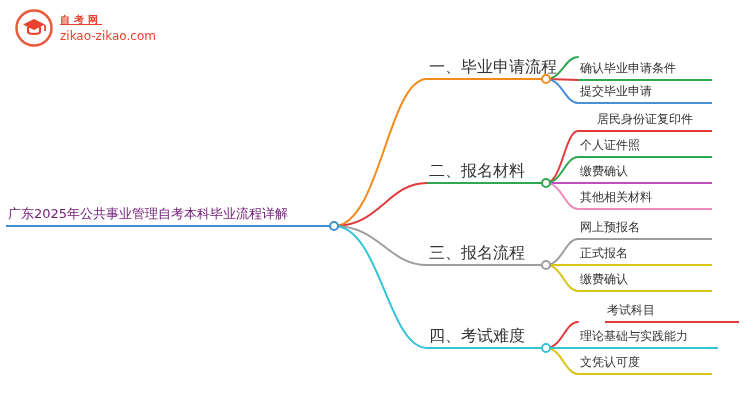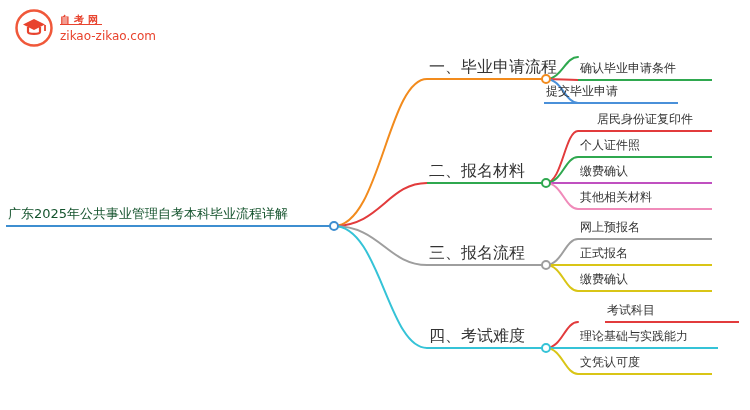--- a/index.html
+++ b/index.html
@@ -6,21 +6,21 @@
   .canvas{
     position:relative;width:750px;height:410px;background:#ffffff;
     font-family:"DejaVu Sans","Liberation Sans",sans-serif;overflow:hidden;
   }
   svg.edges{position:absolute;left:0;top:0;width:750px;height:410px;}
   svg.edges path{fill:none;stroke-width:2;stroke-linecap:round;}
   .node{
     position:absolute;border-bottom:2px solid #999;padding:0 2px 3px 2px;
     color:#333;white-space:nowrap;box-sizing:border-box;
   }
-  .root{font-size:13px;line-height:17px;color:#14532d;}
+  .root{font-size:13px;line-height:17px;color:#701a75;}
   .branch{font-size:16px;line-height:16px;}
   .leaf{font-size:12px;line-height:15px;}
   .dot{
     position:absolute;width:10px;height:10px;border-radius:50%;
     background:#fff;border:2px solid #999;box-sizing:border-box;
   }
   .logo{position:absolute;left:14px;top:8px;display:flex;align-items:center;gap:6px;}
   .logo-icon{width:40px;height:40px;display:block;}
   .logo-name{font-size:10px;font-weight:bold;color:#e8432e;letter-spacing:4px;text-decoration:underline;}
   .logo-domain{font-size:12px;color:#e8432e;margin-top:2px;}
@@ -75,21 +75,21 @@
   <div class="dot" style="left: 329px; top: 221px; border-color: rgb(62, 142, 208);"></div>
 
   <div class="node branch" style="left: 427px; top: 59px; width: 118px; border-bottom-color: rgb(242, 139, 29);">
     <span>一、毕业申请流程</span>
   </div>
   <div class="dot" style="left: 541px; top: 74px; border-color: rgb(242, 139, 29);"></div>
 
   <div class="node leaf" style="left: 578px; top: 61px; width: 134px; border-bottom-color: rgb(47, 168, 79);">
     <span>确认毕业申请条件</span>
   </div>
-  <div class="node leaf" style="left: 544px; top: 84px; width: 134px; border-bottom-color: rgb(74, 144, 217);">
+  <div class="node leaf" style="left: 578px; top: 84px; width: 134px; border-bottom-color: rgb(74, 144, 217);">
     <span>提交毕业申请</span>
   </div>
 
   <div class="node branch" style="left: 427px; top: 163px; width: 118px; border-bottom-color: rgb(47, 168, 79);">
     <span>二、报名材料</span>
   </div>
   <div class="dot" style="left: 541px; top: 178px; border-color: rgb(47, 168, 79);"></div>
 
   <div class="node leaf" style="left: 578px; top: 112px; width: 134px; border-bottom-color: rgb(226, 59, 60); text-align: center;">
     <span>居民身份证复印件</span>

